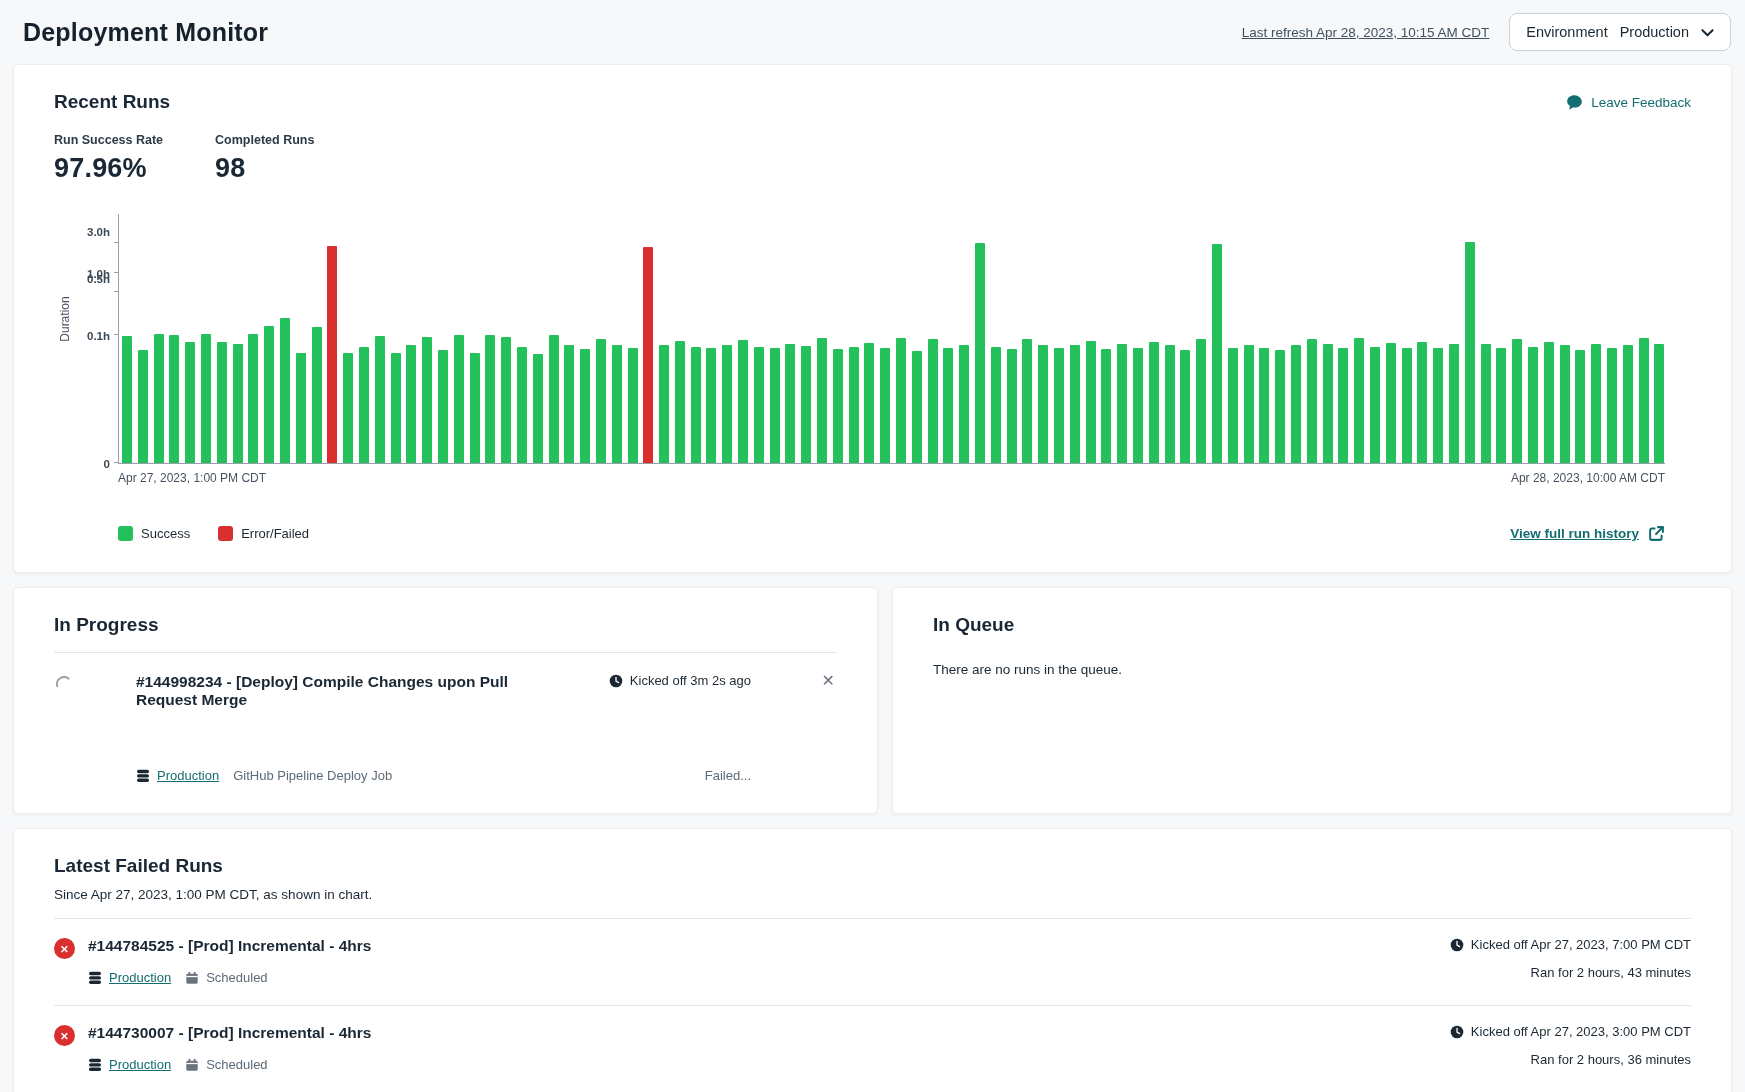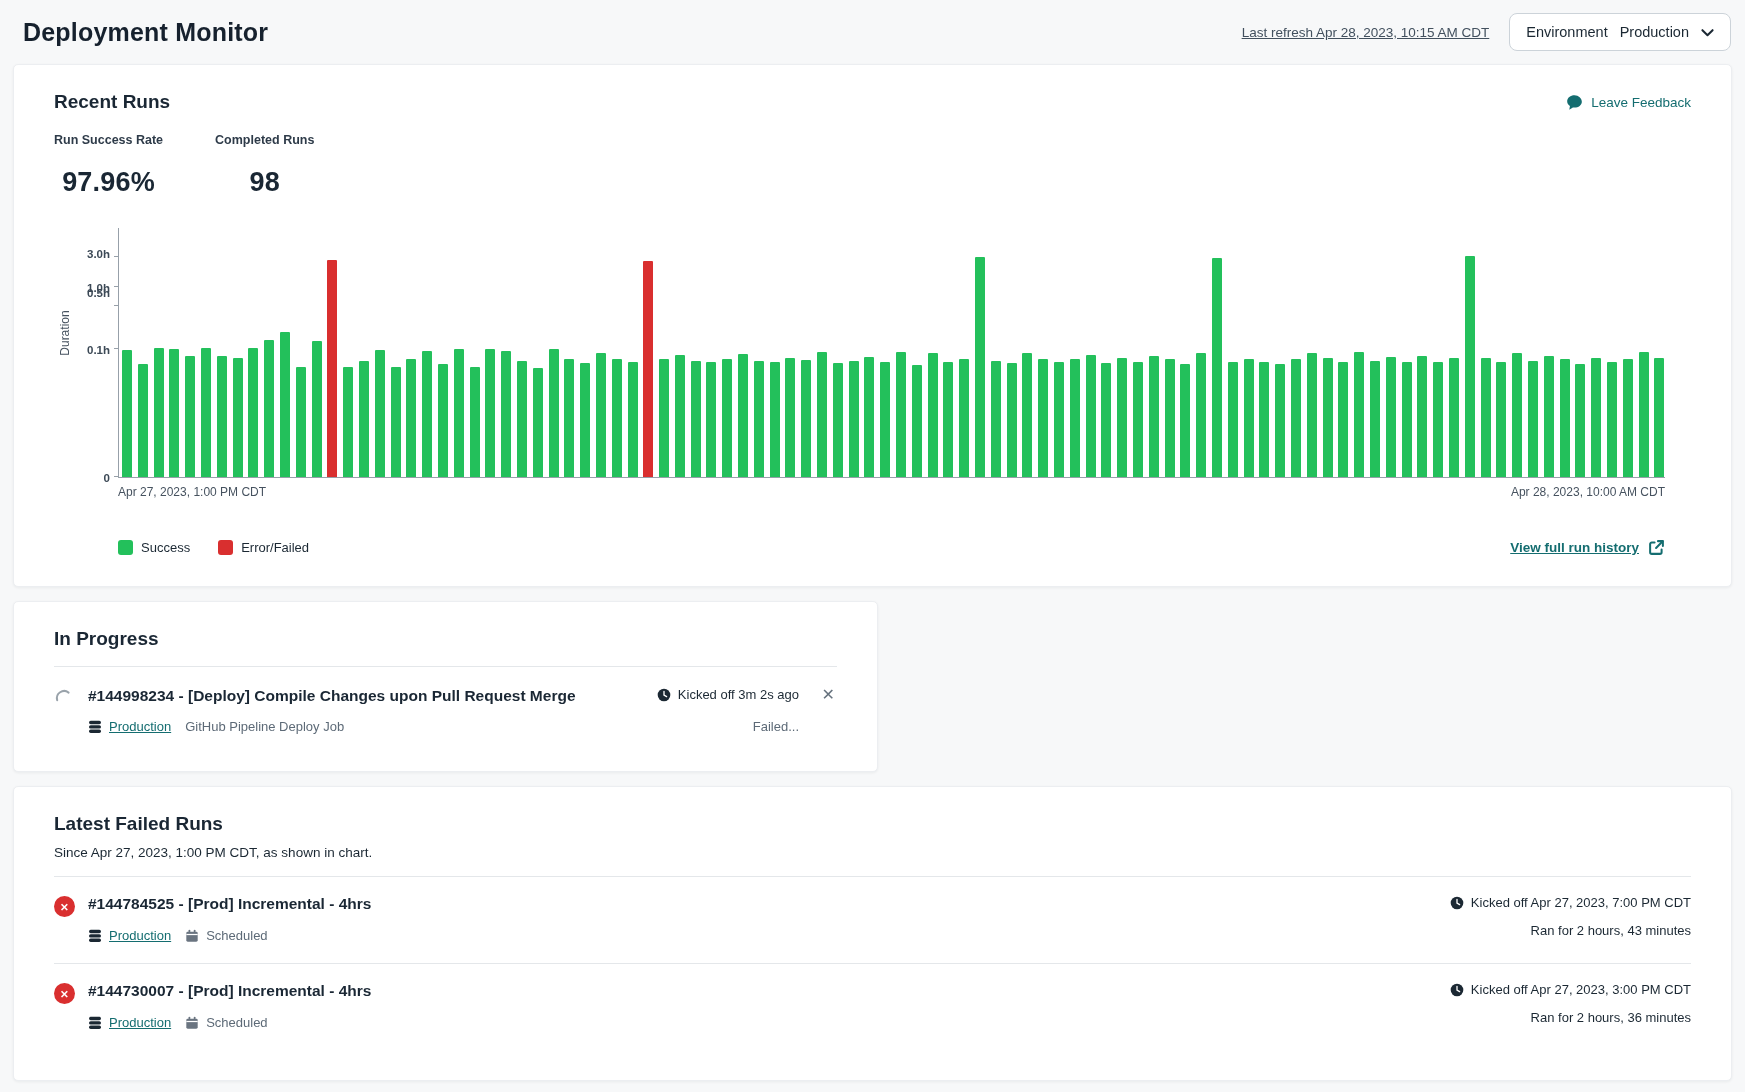--- a/index.html
+++ b/index.html
@@ -32,21 +32,21 @@
     margin: 0 13px 14px 13px;
   }
   .card-pad { padding: 26px 40px 30px 40px; }
   h2.card-title { font-size:19px; font-weight:700; color:#1a2734; }
   .divider { height:1px; background:#e4e7ea; margin-top:16px; }
   
   .head-row { display:flex; align-items:center; justify-content:space-between; }
   .feedback-link { display:flex; align-items:center; gap:8px; color:#146d70; font-size:13.5px; cursor:pointer; text-decoration:none; }
   .stats { display:flex; gap:52px; margin-top:20px; }
   .stat-label { font-size:12.5px; font-weight:700; color:#2e3b49; }
-  .stat-value { font-size:27px; font-weight:700; color:#1a2734; margin-top:20px; letter-spacing:.2px;text-align:center; }
+  .stat-value { font-size:27px; font-weight:700; color:#1a2734; margin-top:6px; letter-spacing:.2px; }
   .chart-wrap { position:relative; margin-left:64px; margin-right:26px; margin-top:30px; }
   .y-title {
     position:absolute; left:-60px; top:50%;
     transform: rotate(-90deg) translateX(80%); transform-origin:left top;
     font-size:12px; color:#46525f;
   }
   .plot {
     position:relative; height:250px;
     border-left:1px solid #97a0a9; border-bottom:1px solid #97a0a9;
   }
@@ -67,21 +67,21 @@
   .spacer { flex:1; }
   .history-link { display:flex; align-items:center; gap:9px; color:#146d70; font-size:13.5px; font-weight:700; text-decoration:underline; cursor:pointer; }
   
   .row2 { display:flex; gap:14px; margin:0 13px 14px 13px; }
   .row2 .card { margin:0; }
   .card-progress { flex:0 0 865px; min-height:171px; }
   .card-queue { flex:1; min-height:171px; }
   .queue-empty { font-size:13.5px; color:#1b2833; margin-top:26px; }
   .run-row {
     display:grid; grid-template-columns: 34px 1fr auto 38px;
-    grid-template-rows:auto auto; margin-top:20px; align-items:start;
+    grid-template-rows:auto auto; margin-top:20px; align-items:start;gap:48px;
   }
   .spinner { width:20px; height:20px; margin-top:1px; animation: spin 1.4s linear infinite; }
   @keyframes spin { to { transform: rotate(360deg); } }
   .run-title { font-size:15.5px; font-weight:700; color:#1a2734; padding-right:20px; }
   .run-meta { display:flex; align-items:center; gap:14px; margin-top:11px; grid-column:2; }
   .meta-chip { display:flex; align-items:center; gap:7px; font-size:13px; }
   .env-link { color:#146d70; text-decoration:underline; cursor:pointer; }
   .job-type { color:#5d6a77; font-size:13px; }
   .kicked { display:flex; align-items:center; gap:7px; font-size:13px; color:#1b2833; white-space:nowrap; }
   .running { grid-column:3; text-align:right; margin-top:11px; color:#5d6a77; font-size:13px; }
@@ -236,21 +236,21 @@
           <div class="bar" title="Run duration (hours): 0.065h" style="height: 116.4px; background: rgb(35, 192, 91);"></div>
           <div class="bar" title="Run duration (hours): 0.078h" style="height: 121.3px; background: rgb(35, 192, 91);"></div>
           <div class="bar" title="Run duration (hours): 0.068h" style="height: 117.6px; background: rgb(35, 192, 91);"></div>
           <div class="bar" title="Run duration (hours): 0.058h" style="height: 113.3px; background: rgb(35, 192, 91);"></div>
           <div class="bar" title="Run duration (hours): 0.072h" style="height: 119.2px; background: rgb(35, 192, 91);"></div>
           <div class="bar" title="Run duration (hours): 0.062h" style="height: 115.1px; background: rgb(35, 192, 91);"></div>
           <div class="bar" title="Run duration (hours): 0.068h" style="height: 117.6px; background: rgb(35, 192, 91);"></div>
           <div class="bar" title="Run duration (hours): 0.09h" style="height: 125.2px; background: rgb(35, 192, 91);"></div>
           <div class="bar" title="Run duration (hours): 0.072h" style="height: 119.2px; background: rgb(35, 192, 91);"></div>
         </div>
-    <div class="ytick" style="bottom: 217px;">3.0h</div>
+    <div class="ytick" style="bottom: 225px;">3.0h</div>
         <div class="ytickmark" style="bottom: 219.582px;"></div>
         <div class="ytick" style="bottom: 183px;">1.0h</div>
         <div class="ytickmark" style="bottom: 190px;"></div>
         <div class="ytick" style="bottom: 178px;">0.5h</div>
         <div class="ytickmark" style="bottom: 171.336px;"></div>
         <div class="ytick" style="bottom: 121px;">0.1h</div>
         <div class="ytickmark" style="bottom: 128px;"></div>
         <div class="ytick" style="bottom: -7px;">0</div>
         <div class="ytickmark" style="bottom: 0px;"></div>
       </div>
@@ -305,20 +305,24 @@
               <rect x="1" y="9.6" width="12" height="3.4" rx="1.7"></rect>
             </svg>
           <a class="env-link">Production</a>
         </span>
         <span class="job-type">GitHub Pipeline Deploy Job</span>
       </div>
       <div class="running">Failed...</div>
     </div>
   </section>
 
+  <section class="card card-pad card-queue">
+    <h2 class="card-title">In Queue</h2>
+    <div class="queue-empty">There are no runs in the queue.</div>
+  </section>
 </div>
 
 <section class="card card-pad">
   <h2 class="card-title">Latest Failed Runs</h2>
   <div class="failed-sub">Since Apr 27, 2023, 1:00 PM CDT, as shown in chart.</div>
   <div class="divider"></div>
 
   <div class="failed-row">
     <div class="failed-badge">✕</div>
     <div class="run-title">#144784525 - [Prod] Incremental - 4hrs</div>

